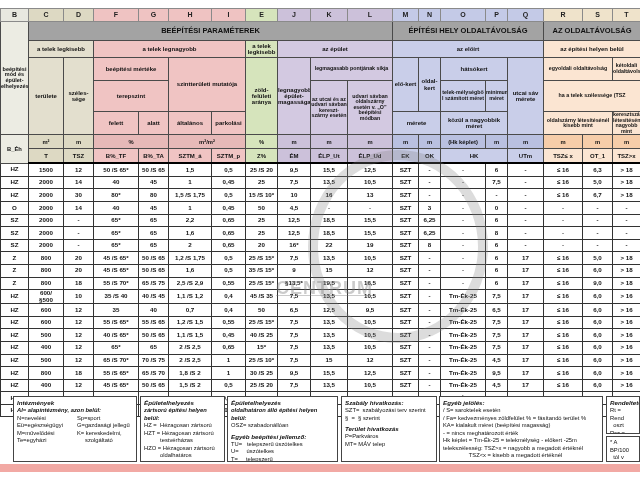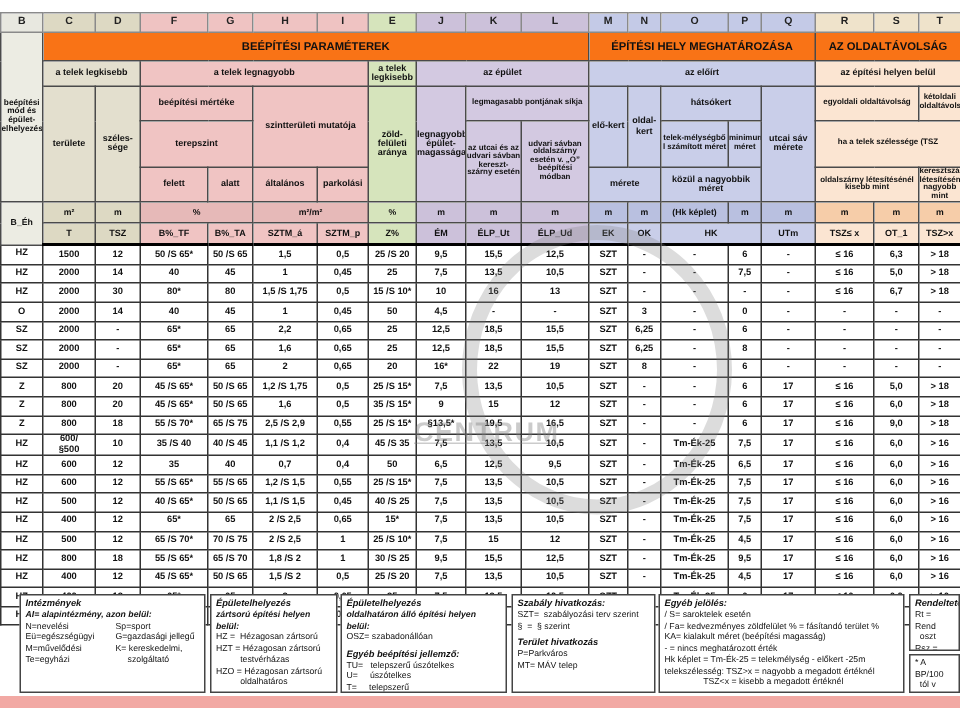--- a/index.html
+++ b/index.html
@@ -7,21 +7,21 @@
         font-family:"Liberation Sans","DejaVu Sans",sans-serif;color:#111;}
   table{position:absolute;left:0;top:8px;width:640px;border-collapse:collapse;table-layout:fixed;}
   th,td{padding:0;margin:0;overflow:hidden;text-align:center;vertical-align:middle;
         border:1px solid #4a4a4a;line-height:1.05;}
   
   tr.letters th{height:12px;font-size:7px;font-weight:bold;border:1px solid #8a8a8a;color:#222;}
   .cl-b{background:#e8e8e0;} .cl-beige{background:#ddd9c3;} .cl-pink{background:#efc3c2;}
   .cl-green{background:#d6e4bc;} .cl-purple{background:#ccc1da;} .cl-blue{background:#c4cae7;}
   .cl-peach{background:#efe3cb;}
   
-  .gold{background:#f97316;font-size:7.5px;font-weight:bold;height:18px;margin-left:40px;}
+  .gold{background:#a3a3a3;font-size:7.5px;font-weight:bold;height:18px;margin-left:40px;}
   .bcol{background:#ececé3;background:#ecece3;font-size:5.5px;font-weight:bold;}
   .be1{background:#e3dfce;} .be2{background:#ddd9c3;}
   .pk1{background:#f0c4c3;} .pk2{background:#e6b9b8;}
   .gr1{background:#d6e4bc;}
   .pu1{background:#d3c9e1;} .pu2{background:#ccc1da;}
   .bl1{background:#c9cee9;} .bl2{background:#b9c0e0;}
   .pe1{background:#fbe5d2;} .pe2{background:#f6cda9;}
   th.h{font-size:6px;font-weight:bold;}
   th.tiny{font-size:5.3px;font-weight:bold;}
   tr.r2 th{height:16px;} tr.r3 th{height:22px;} tr.r4 th{height:30px;} tr.r5 th{height:22px;}
@@ -96,21 +96,21 @@
           <th class="letter cl-blue">O</th>
           <th class="letter cl-blue">P</th>
           <th class="letter cl-blue">Q</th>
           <th class="letter cl-peach">R</th>
           <th class="letter cl-peach">S</th>
           <th class="letter cl-peach">T</th>
         </tr>
       <tr class="r1">
         <th class="bcol" rowspan="5">beépítési mód és épület-elhelyezés</th>
         <th class="gold" colspan="10">BEÉPÍTÉSI PARAMÉTEREK</th>
-        <th class="gold" colspan="5">ÉPÍTÉSI HELY MEGHATÁROZÁSA</th>
+        <th class="gold" colspan="5">ÉPÍTÉSI HELY OLDALTÁVOLSÁG</th>
         <th class="gold" colspan="3">AZ OLDALTÁVOLSÁG</th>
       </tr>
       <tr class="r2">
         <th class="h be1" colspan="2">a telek legkisebb</th>
         <th class="h pk1" colspan="4">a telek legnagyobb</th>
         <th class="h gr1">a telek legkisebb</th>
         <th class="h pu1" colspan="3">az épület</th>
         <th class="h bl1" colspan="5">az előírt</th>
         <th class="h pe1" colspan="3">az építési helyen belül</th>
       </tr>

